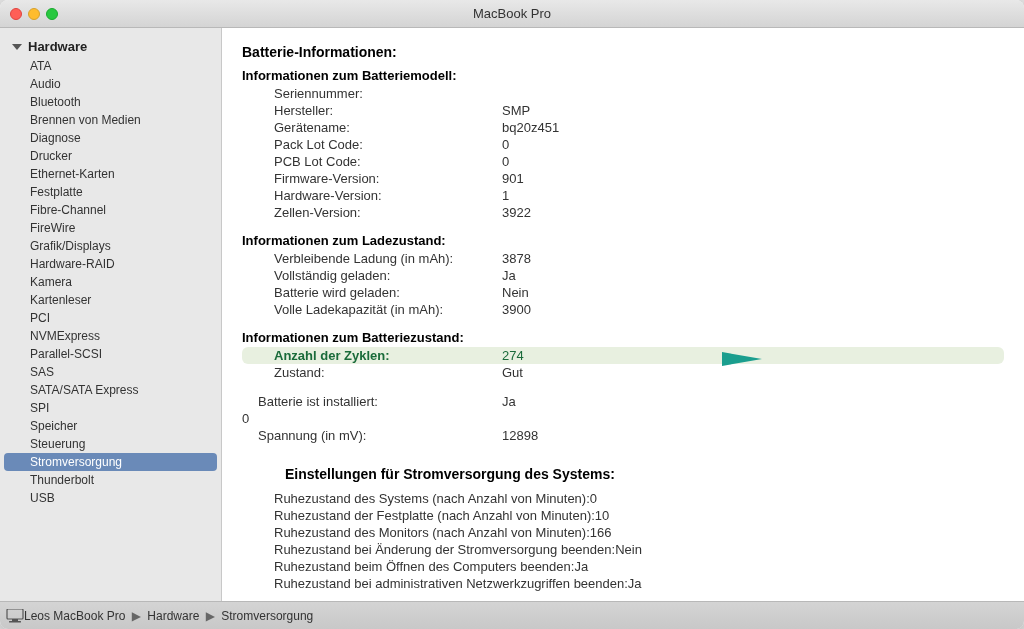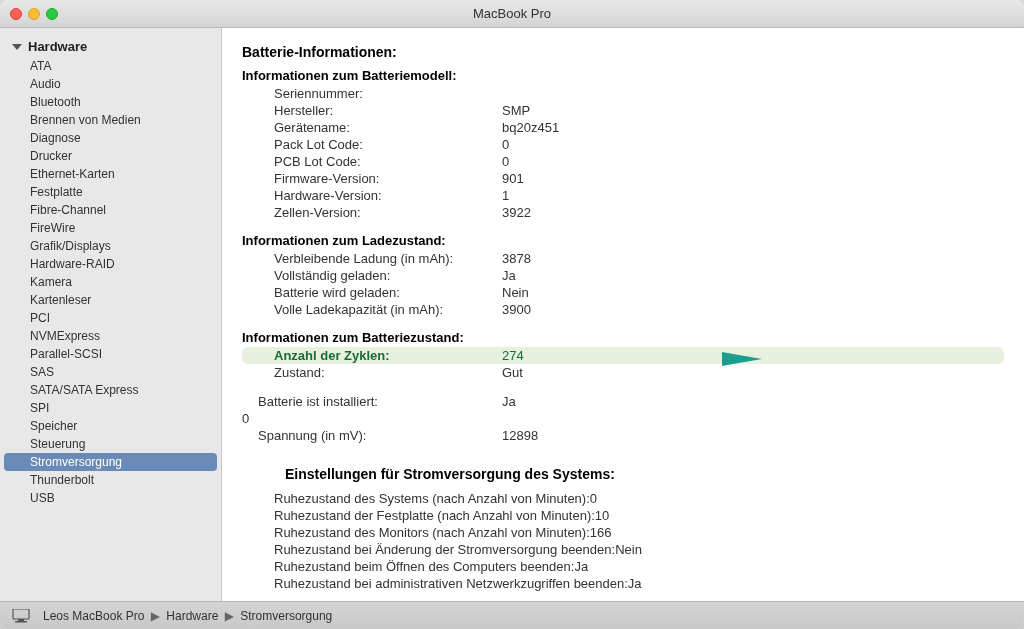--- a/index.html
+++ b/index.html
@@ -173,24 +173,24 @@
       font-weight: 400;
       color: #1a6b3a;
     }
 
     
     .statusbar {
       background: linear-gradient(to bottom, #d4d4d4, #c8c8c8);
       height: 28px;
       display: flex;
       align-items: center;
-      padding: 0 12px;
+      padding: 0 6px;
       border-top: 1px solid #b8b8b8;
       flex-shrink: 0;
-      gap: 13px;
+      gap: 0;
     }
 
     .statusbar-breadcrumb {
       font-size: 12px;
       color: #333;
     }
 
     .breadcrumb-sep {
       color: #666;
       margin: 0 3px;

